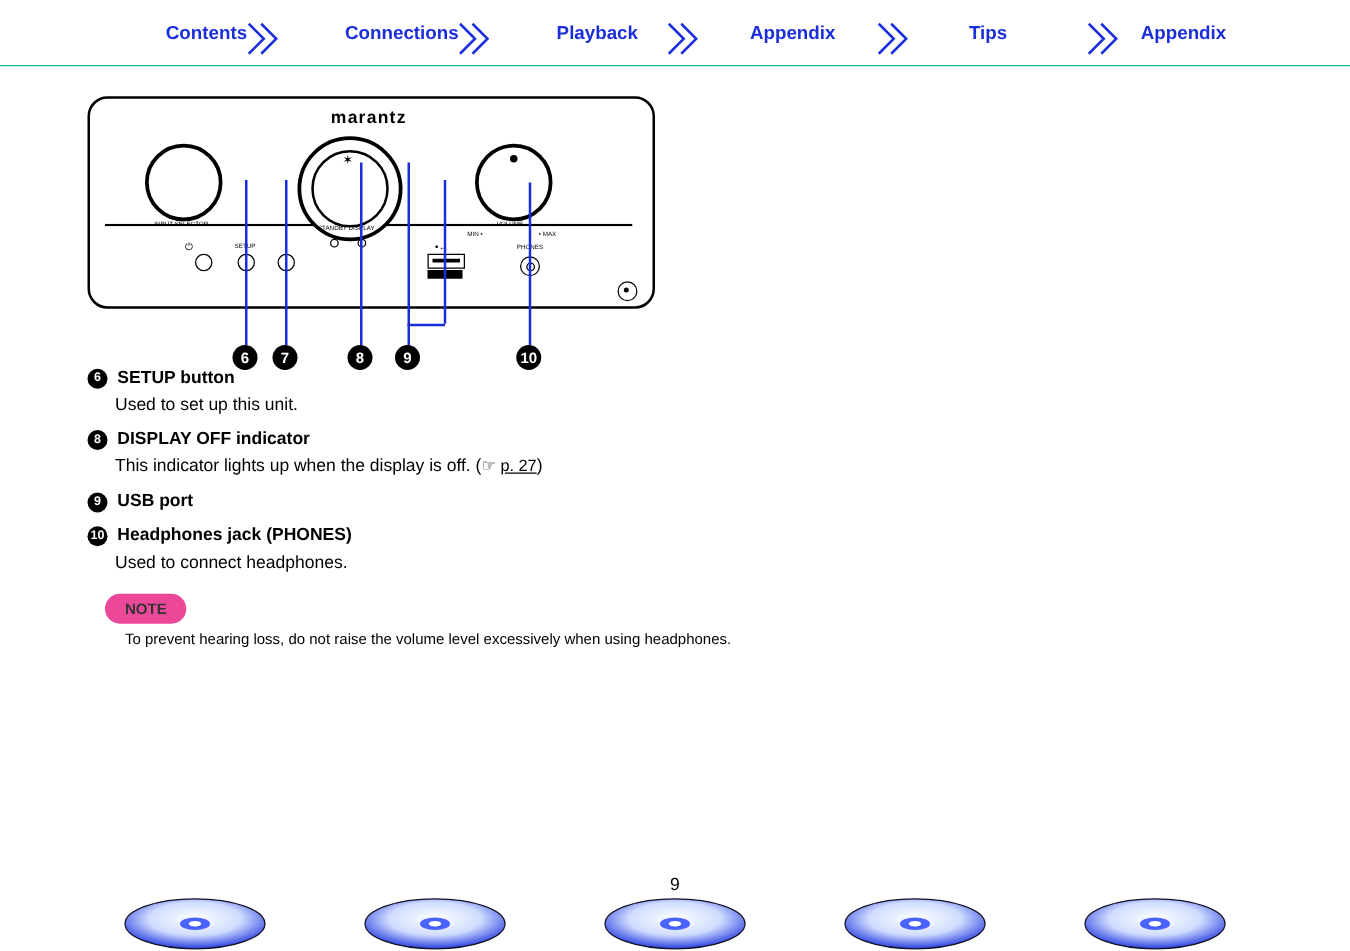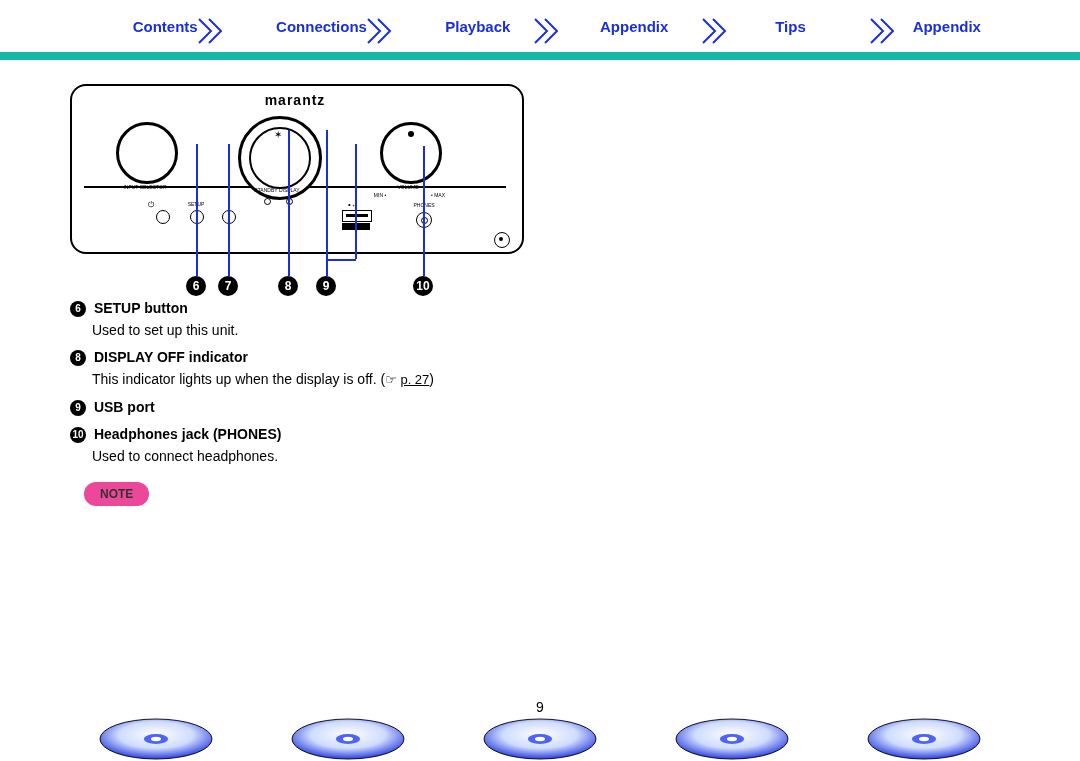--- a/index.html
+++ b/index.html
@@ -1,18 +1,18 @@
 <!DOCTYPE html>
 <html><head>
 <meta charset="utf-8">
 <style>
   html,body{margin:0;padding:0;background:#fff;font-family:Arial,Helvetica,sans-serif;color:#000;}
   .page{width:1080px;height:761px;position:relative;margin:0 auto;}
   
-  .tabbar{position:relative;height:52px;border-bottom:8px solid #14b8a6;padding-left:32px;}
+  .tabbar{position:relative;height:52px;border-bottom:1px solid #14b8a6;padding-left:32px;}
   .tabs{display:flex;justify-content:space-between;padding:18px 55px 0 55px;}
   .tab{color:#1a2edb;font-weight:bold;font-size:15px;text-align:center;flex:1;cursor:pointer;}
   .chevrons{position:absolute;left:0;right:0;top:16px;pointer-events:none;}
   .chev{position:absolute;top:0;}
   .chev svg{display:block;}
   
   .content{padding:18px 4px 0 70px;}
   
   .amp{position:relative;width:450px;height:180px;}
   .amp-body{position:absolute;left:0;top:6px;width:450px;height:166px;border:2px solid #000;border-radius:16px;background:#fff;}
@@ -169,20 +169,21 @@
         <span class="desc-num">9</span>
         <span class="desc-title">USB port</span>
       </div>
       <div class="desc-item">
         <span class="desc-num">10</span>
         <span class="desc-title">Headphones jack (PHONES)</span>
         <div class="desc-body">Used to connect headphones.</div>
       </div>
 
       <div class="note-pill">NOTE</div>
+      <div class="note-text">To prevent hearing loss, do not raise the volume level excessively when using headphones.</div>
     </div>
   </div>
 
   <div class="callouts">
     <div class="cl-line" style="left:126px;top:60px;height:132px"></div>
     <div class="cl-line" style="left:158px;top:60px;height:132px"></div>
     <div class="cl-line" style="left:218px;top:46px;height:146px"></div>
     <div class="cl-line" style="left:256px;top:46px;height:146px"></div>
     <div class="cl-line" style="left:285px;top:60px;height:115px"></div>
     <div class="cl-line" style="left:353px;top:62px;height:130px"></div>

